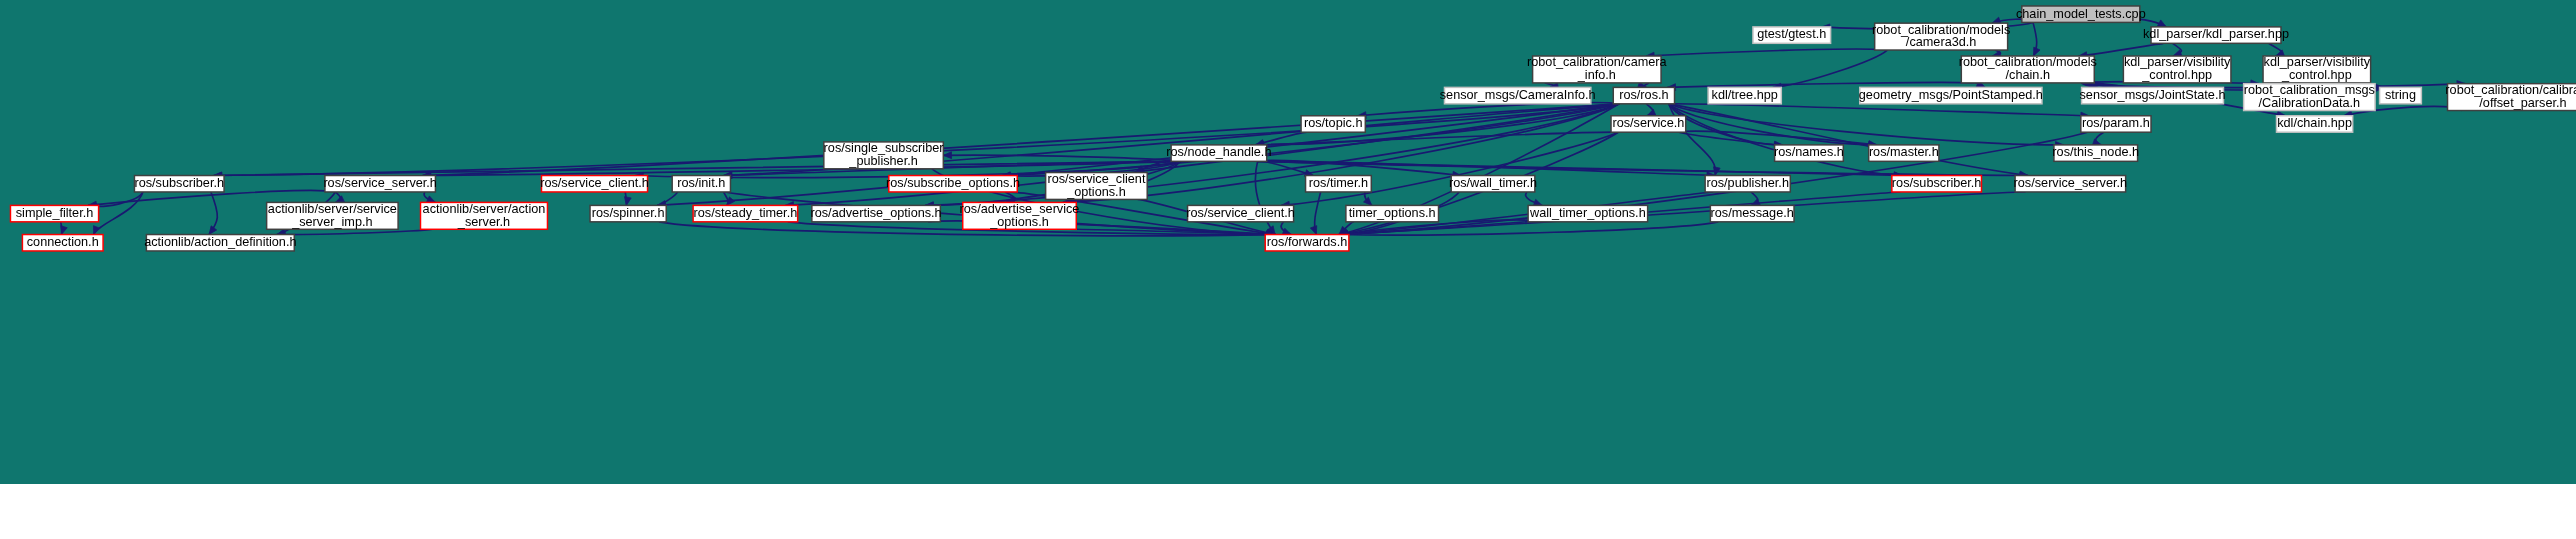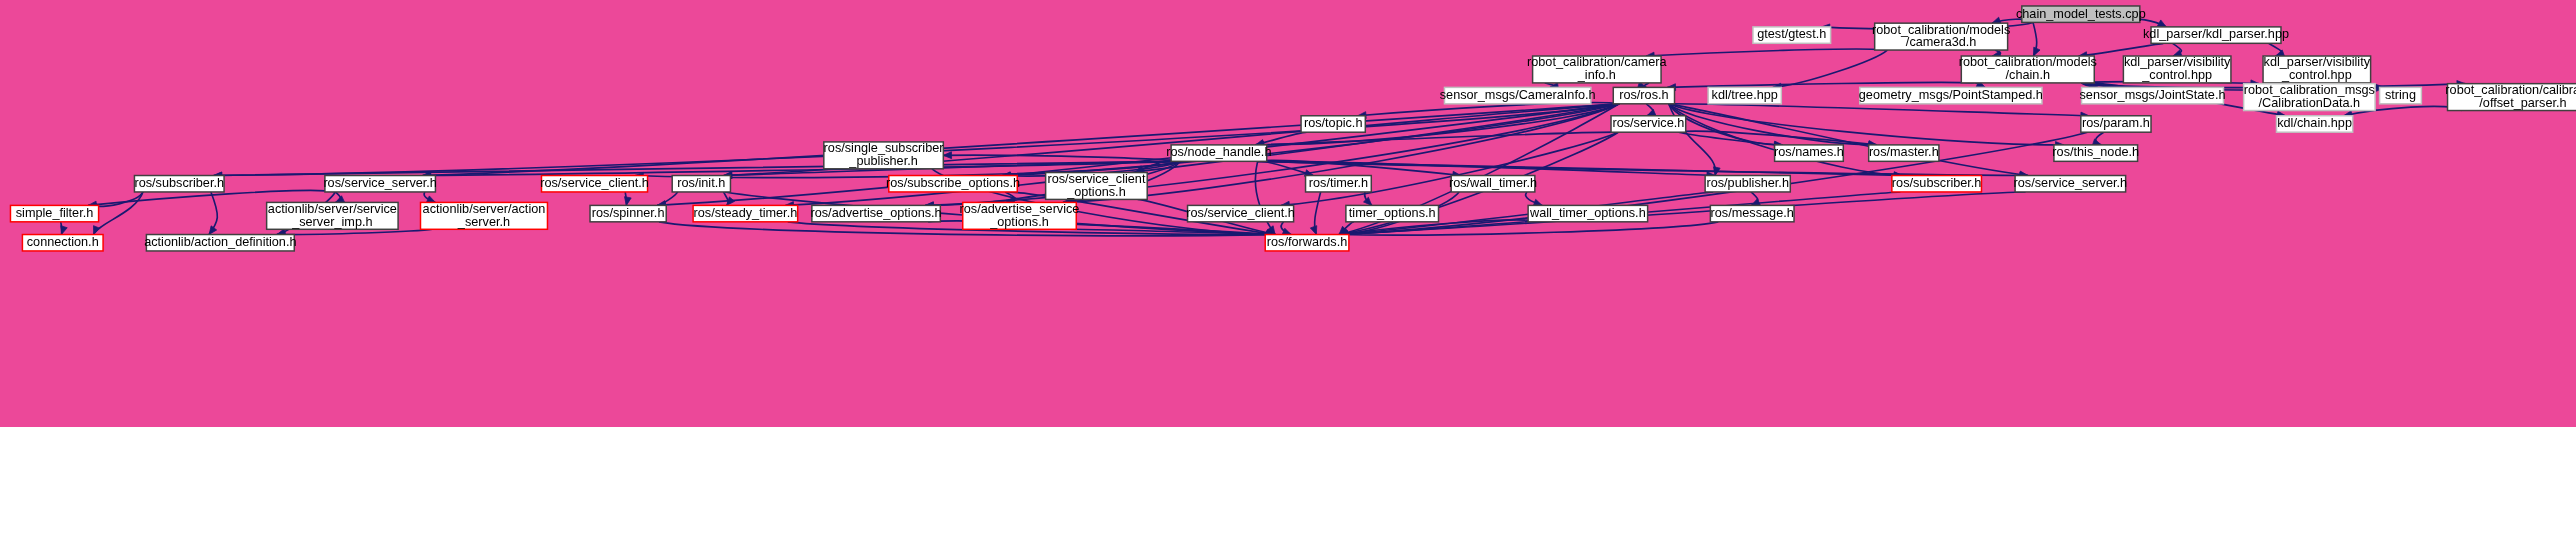--- a/index.html
+++ b/index.html
@@ -6,22 +6,22 @@
     margin: 0;
     padding: 0;
     background: #ffffff;
   }
   body {
     font-family: "Liberation Sans", sans-serif;
   }
   #graph-root {
     position: relative;
     width: 2576px;
-    height: 427px;
-    background: #ec4899;
+    height: 484px;
+    background: #0f766e;
     overflow: hidden;
   }
   svg.graph-canvas {
     position: absolute;
     left: 0;
     top: 0;
     width: 2576px;
     height: 540px;
   }
   .edge-path {

